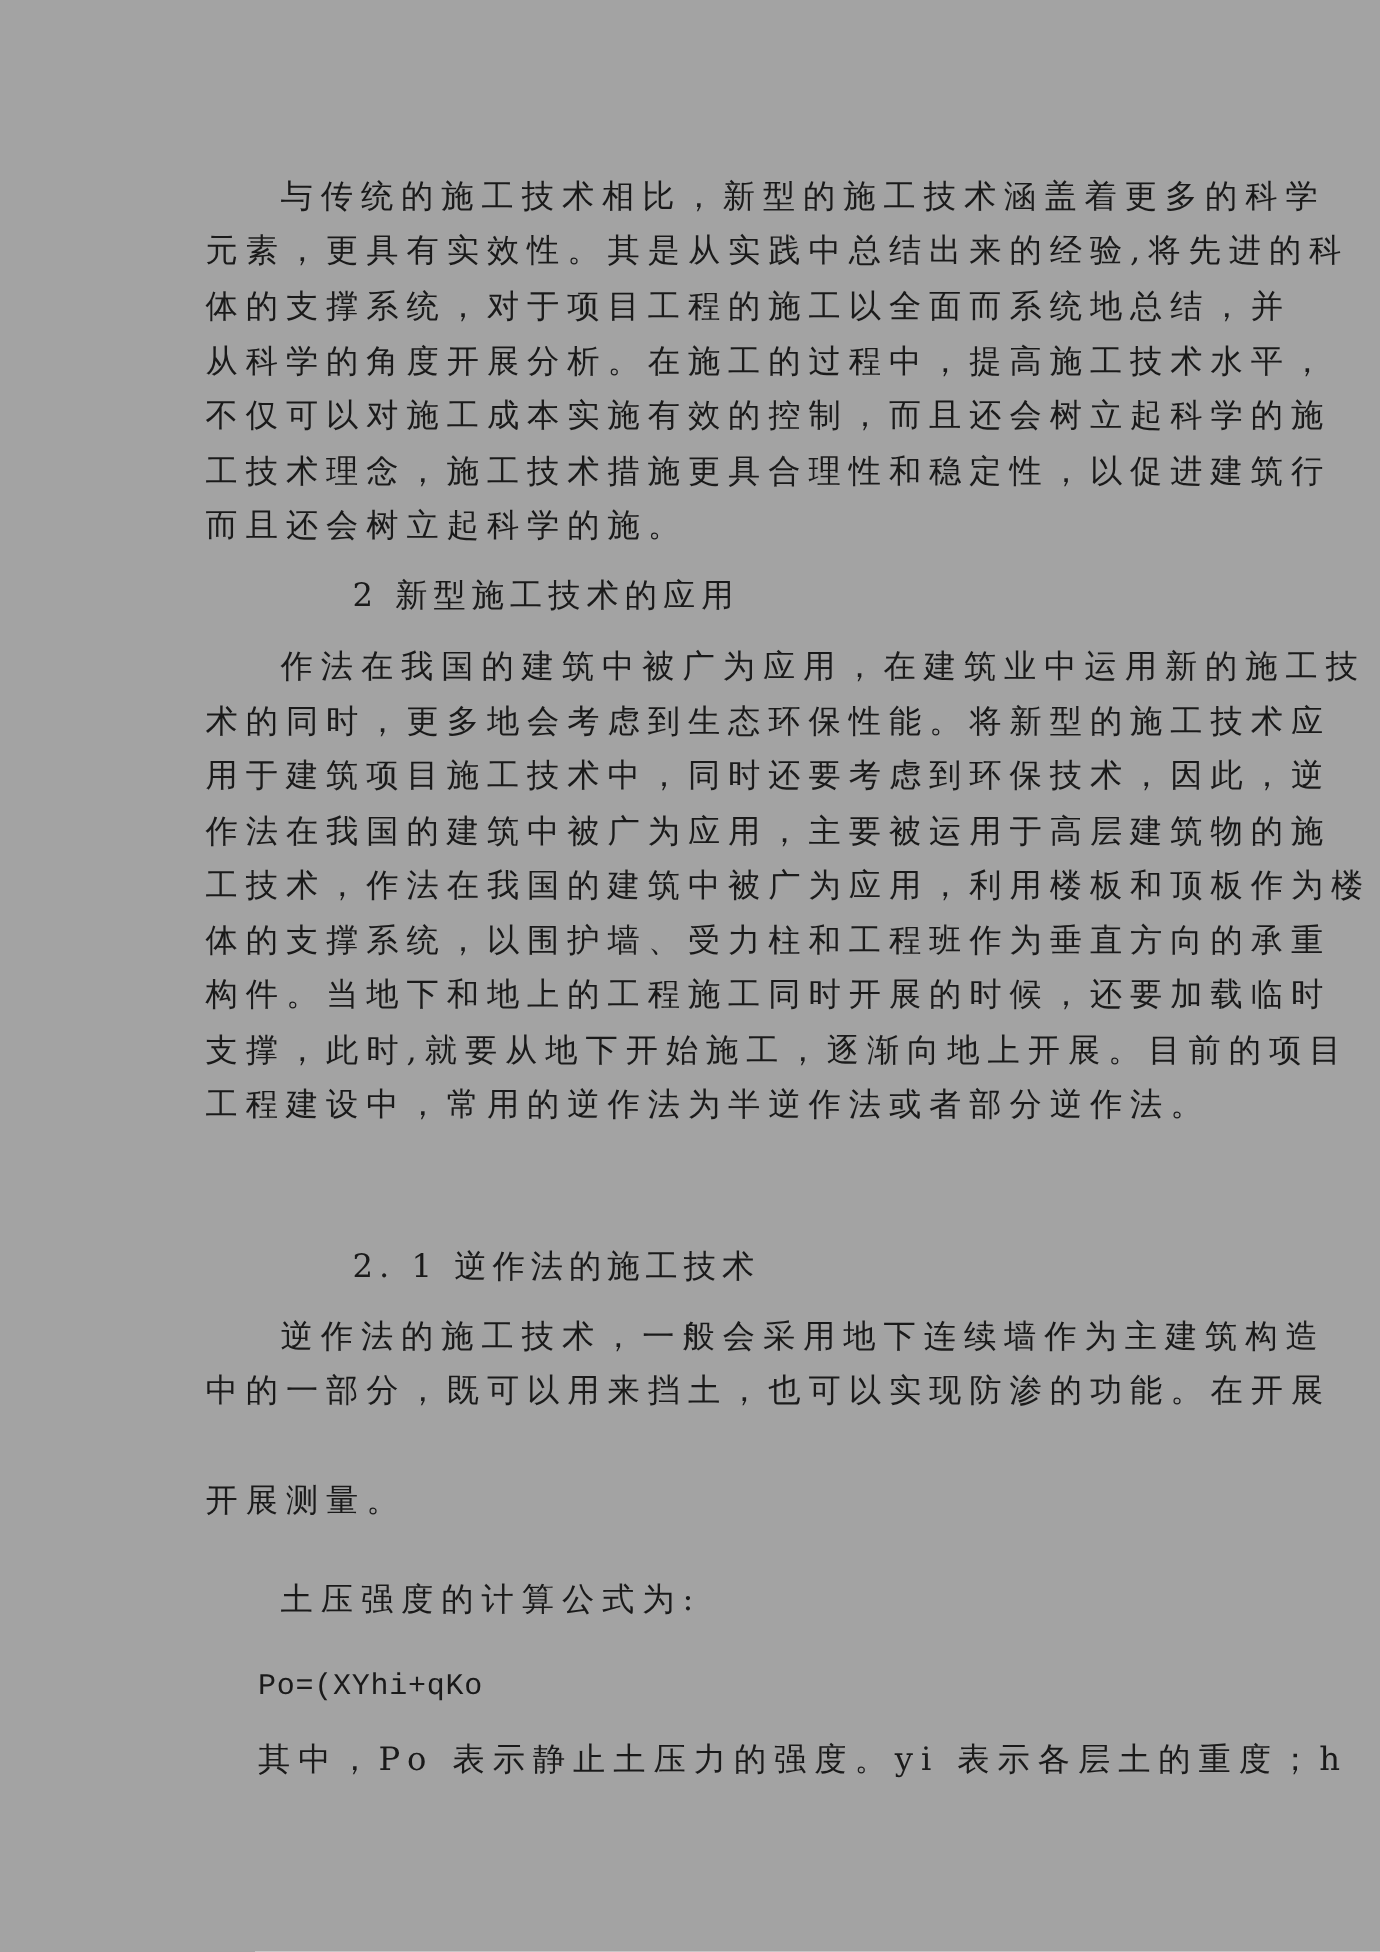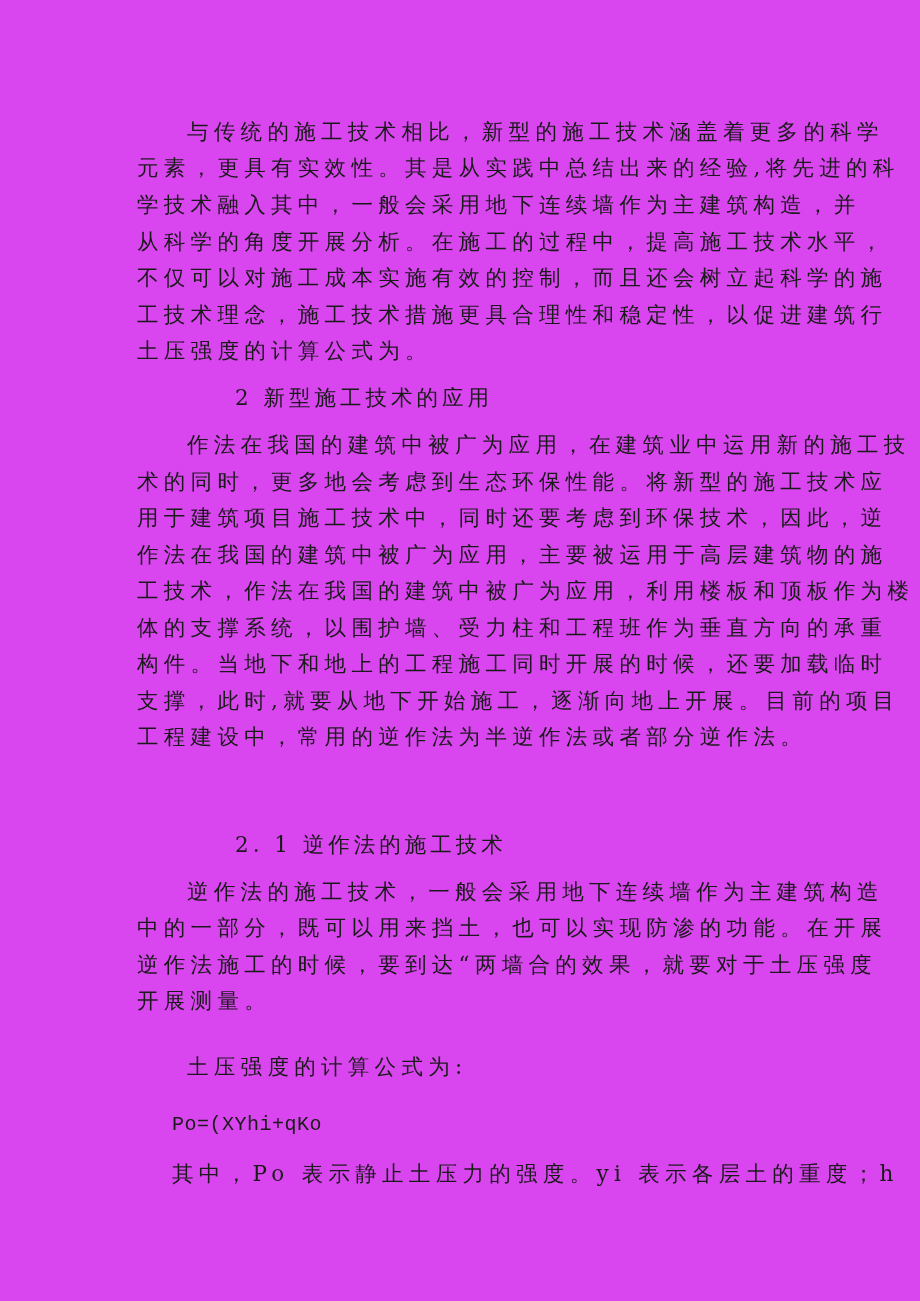--- a/index.html
+++ b/index.html
@@ -12,21 +12,21 @@
     height: 1301px;
     position: relative;
     overflow: hidden;
     font-family: "DejaVu Serif", "Liberation Serif", serif;
     color: #1a1a1a;
   }
   .page {
     position: absolute;
     left: 0; top: 0;
     width: 920px; height: 1301px;
-    background: #d946ef;
+    background: #a3a3a3;
   }
   .line {
     position: absolute;
     left: 137px;
     width: 652px;
     height: 30px;
     font-size: 21.5px;
     line-height: 30px;
     letter-spacing: 5.3px;
     white-space: nowrap;
@@ -37,43 +37,42 @@
   .formula { left: 172px; letter-spacing: 0.5px; font-family: "Liberation Mono", "DejaVu Sans Mono", monospace; font-size: 20px; }
   .note { left: 172px; }
 </style>
 </head>
 <body>
 
 <div class="page">
 
   <div class="line indent" style="top:117px">与传统的施工技术相比，新型的施工技术涵盖着更多的科学</div>
   <div class="line" style="top:153px">元素，更具有实效性。其是从实践中总结出来的经验,将先进的科</div>
-  <div class="line" style="top:190px">学技术融入其中，一般会采用地下连续墙作为主建筑构造，并</div>
+  <div class="line" style="top:190px">体的支撑系统，对于项目工程的施工以全面而系统地总结，并</div>
   <div class="line" style="top:227px">从科学的角度开展分析。在施工的过程中，提高施工技术水平，</div>
   <div class="line" style="top:263px">不仅可以对施工成本实施有效的控制，而且还会树立起科学的施</div>
   <div class="line" style="top:300px">工技术理念，施工技术措施更具合理性和稳定性，以促进建筑行</div>
-  <div class="line" style="top:336px">土压强度的计算公式为。</div>
+  <div class="line" style="top:336px">而且还会树立起科学的施。</div>
 
   <div class="line heading" style="top:383px">2 新型施工技术的应用</div>
 
   <div class="line indent" style="top:430px">作法在我国的建筑中被广为应用，在建筑业中运用新的施工技</div>
   <div class="line" style="top:467px">术的同时，更多地会考虑到生态环保性能。将新型的施工技术应</div>
   <div class="line" style="top:503px">用于建筑项目施工技术中，同时还要考虑到环保技术，因此，逆</div>
   <div class="line" style="top:540px">作法在我国的建筑中被广为应用，主要被运用于高层建筑物的施</div>
   <div class="line" style="top:576px">工技术，作法在我国的建筑中被广为应用，利用楼板和顶板作为楼</div>
   <div class="line" style="top:613px">体的支撑系统，以围护墙、受力柱和工程班作为垂直方向的承重</div>
   <div class="line" style="top:649px">构件。当地下和地上的工程施工同时开展的时候，还要加载临时</div>
   <div class="line" style="top:686px">支撑，此时,就要从地下开始施工，逐渐向地上开展。目前的项目</div>
   <div class="line" style="top:722px">工程建设中，常用的逆作法为半逆作法或者部分逆作法。</div>
 
   <div class="line heading" style="top:830px">2. 1 逆作法的施工技术</div>
 
   <div class="line indent" style="top:877px">逆作法的施工技术，一般会采用地下连续墙作为主建筑构造</div>
   <div class="line" style="top:913px">中的一部分，既可以用来挡土，也可以实现防渗的功能。在开展</div>
-  <div class="line" style="top:950px">逆作法施工的时候，要到达“两墙合的效果，就要对于土压强度</div>
   <div class="line" style="top:986px">开展测量。</div>
 
   <div class="line indent" style="top:1052px">土压强度的计算公式为:</div>
 
   <div class="line note" style="top:1159px">其中，Po 表示静止土压力的强度。yi 表示各层土的重度；h</div>
 
   <div class="line formula" style="top:1110px">Po=(XYhi+qKo</div>
 
 </div>
 

